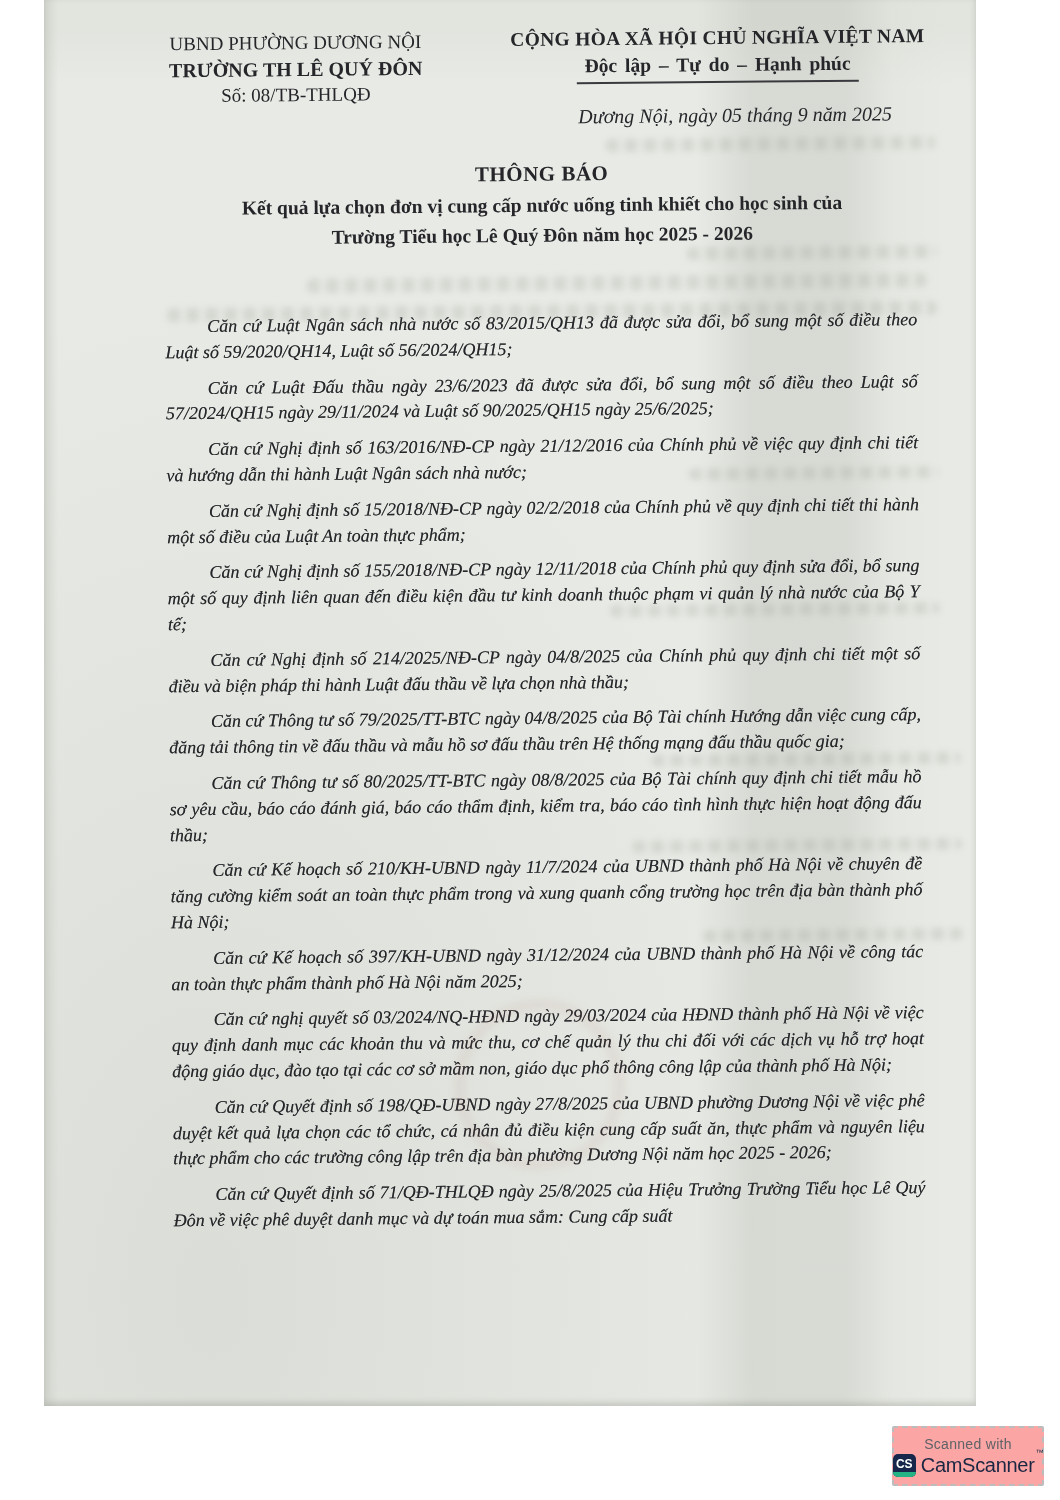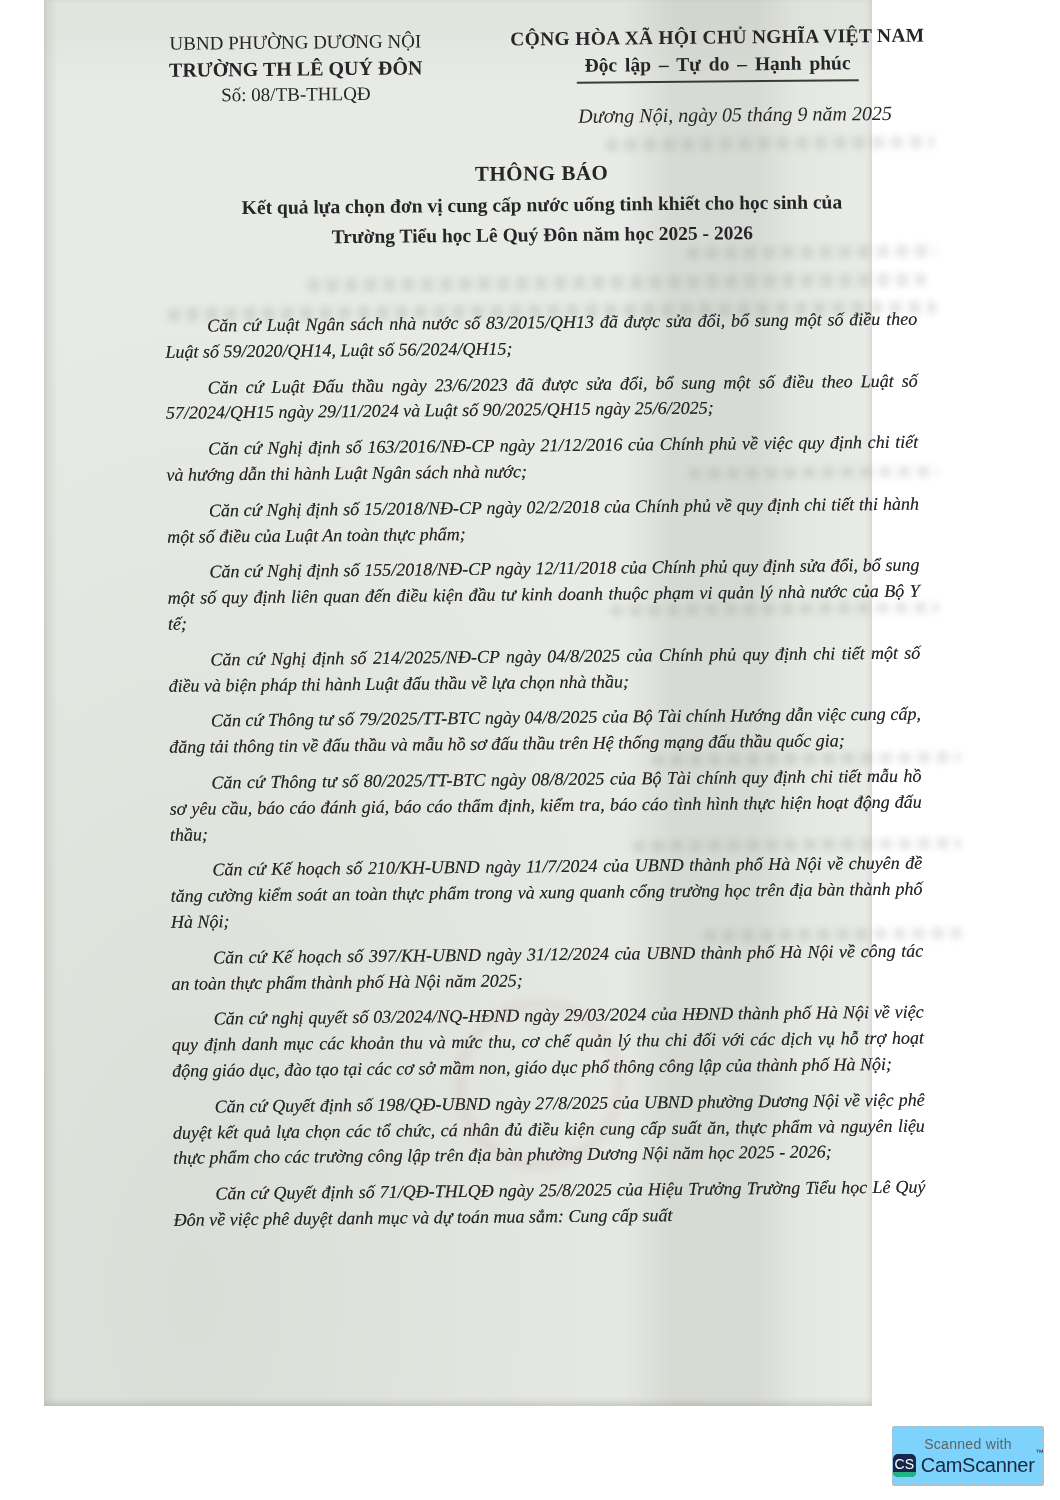--- a/index.html
+++ b/index.html
@@ -2,21 +2,21 @@
 <html><head>
 <meta charset="utf-8">
 <style>
   html,body{margin:0;padding:0;}
   body{
     width:1060px;height:1500px;position:relative;background:#ffffff;overflow:hidden;
     font-family:"Liberation Serif","DejaVu Serif",serif;
   }
   
   .paper{
-    position:absolute;left:44px;top:0;width:828px;height:1406px;
+    position:absolute;left:44px;top:0;width:932px;height:1406px;
     background:
       linear-gradient(90deg, rgba(190,196,186,0.28) 0 6px, rgba(0,0,0,0) 14px),
       linear-gradient(90deg, rgba(0,0,0,0) 0 70%, rgba(158,164,153,0.22) 76% 86%, rgba(205,210,200,0.12) 91%, rgba(0,0,0,0) 97%),
       linear-gradient(180deg, rgba(208,212,203,0.25) 0 2%, rgba(0,0,0,0) 6%),
       radial-gradient(ellipse at 18% 92%, rgba(165,172,160,0.20), rgba(0,0,0,0) 55%),
       #e8eae5;
     box-shadow: inset 0 -3px 6px rgba(90,95,85,0.25);
   }
   .content{position:absolute;inset:0;transform:rotate(-0.55deg);transform-origin:50% 0;color:#26262a;}
 
@@ -49,30 +49,30 @@
     background:repeating-linear-gradient(90deg, rgba(118,128,112,0.30) 0 13px, rgba(0,0,0,0) 13px 19px);
   }
   .stampbleed{
     position:absolute;width:150px;height:150px;border-radius:50%;
     border:10px solid rgba(168,108,98,0.10);filter:blur(4px);
   }
 
   
   .badge{
     position:absolute;left:892px;top:1426px;width:148px;height:56px;
-    background:#7dd3fc;border:2px dashed #bcbcbc;border-radius:2px;
+    background:#fca5a5;border:2px dashed #bcbcbc;border-radius:2px;
     display:flex;flex-direction:column;align-items:center;justify-content:center;gap:2px;
     font-family:"Liberation Sans","DejaVu Sans",sans-serif;
   }
   .badge .scanned{font-size:14px;color:#5f6266;letter-spacing:0.3px;}
   .badge .row{display:flex;align-items:center;gap:5px;}
   .cs-logo{position:relative;width:23px;height:23px;background:#16274b;border-radius:5px;overflow:hidden;
     display:flex;align-items:center;justify-content:center;}
   .cs-logo .cs-teal{position:absolute;left:0;right:0;bottom:0;height:5px;background:#23b385;}
-  .cs-logo .cs-txt{position:relative;color:#ffffff;font-weight:normal;font-size:14px;line-height:1;margin-top:-3px;}
+  .cs-logo .cs-txt{position:relative;color:#ffffff;font-weight:bold;font-size:12px;line-height:1;margin-top:-3px;}
   .badge .brand{color:#1a2742;font-weight:normal;font-size:20px;letter-spacing:-0.3px;}
   .badge .tm{color:#1a2742;font-size:8px;vertical-align:top;position:relative;top:-6px;margin-left:1px;}
 </style>
 </head>
 <body>
 
 <div class="paper">
   <div class="content">
 
     <div class="hdr-left">

